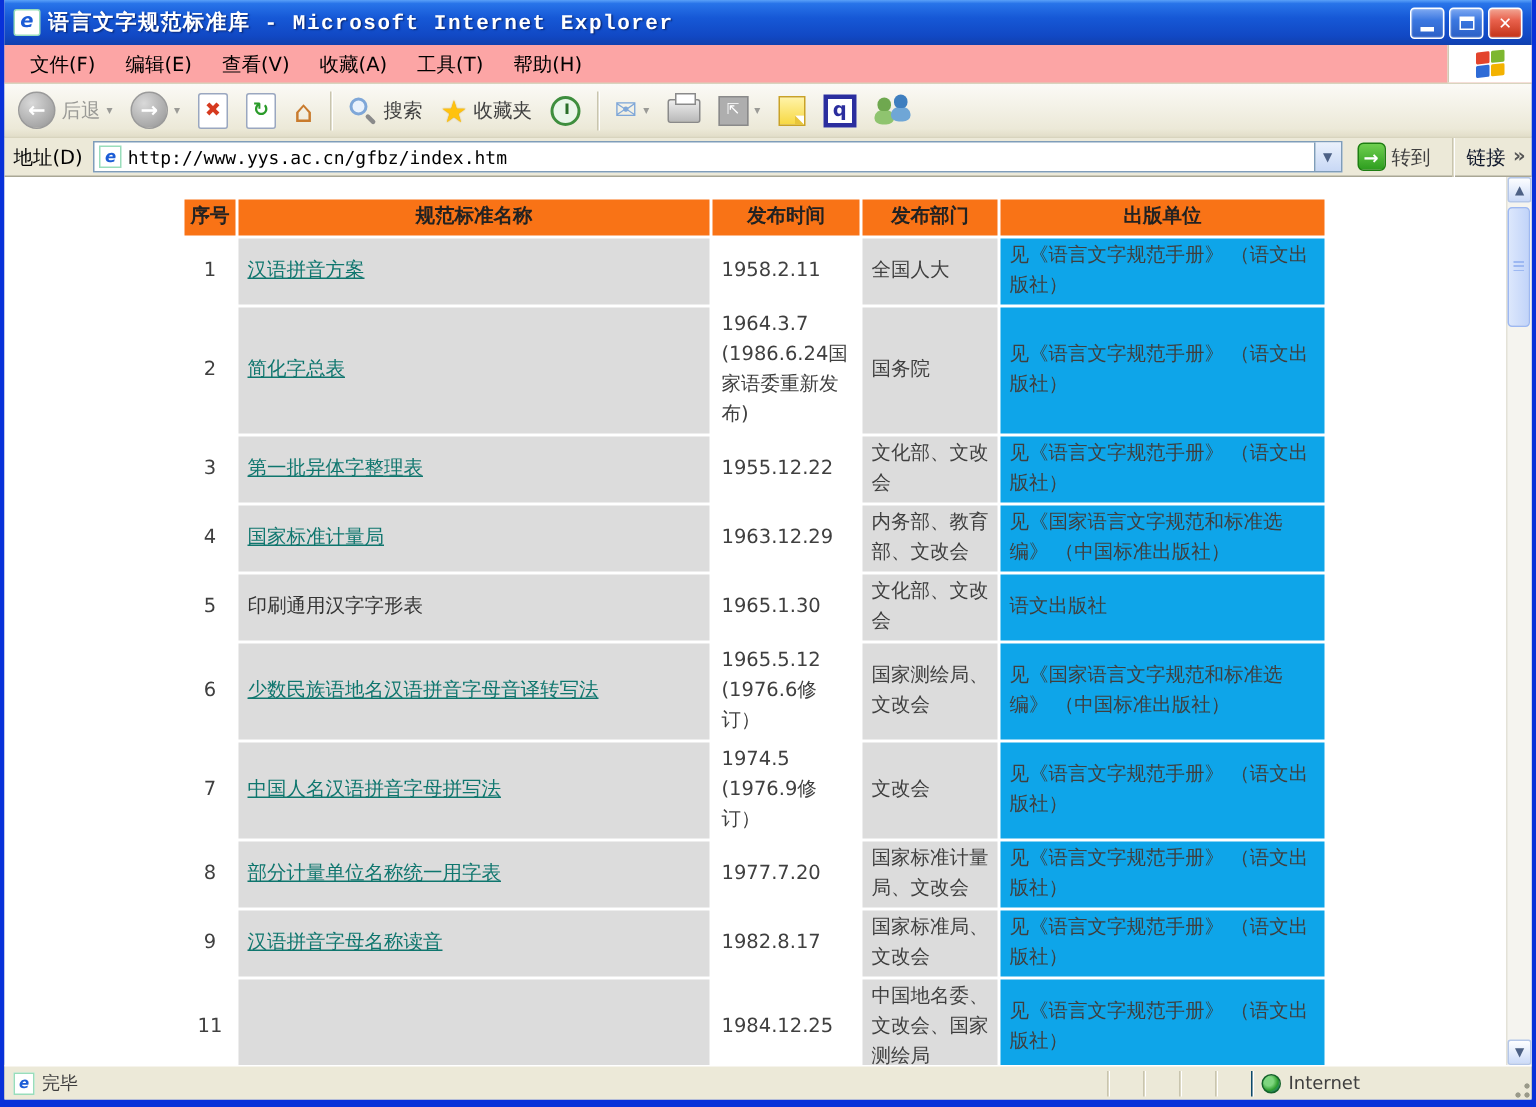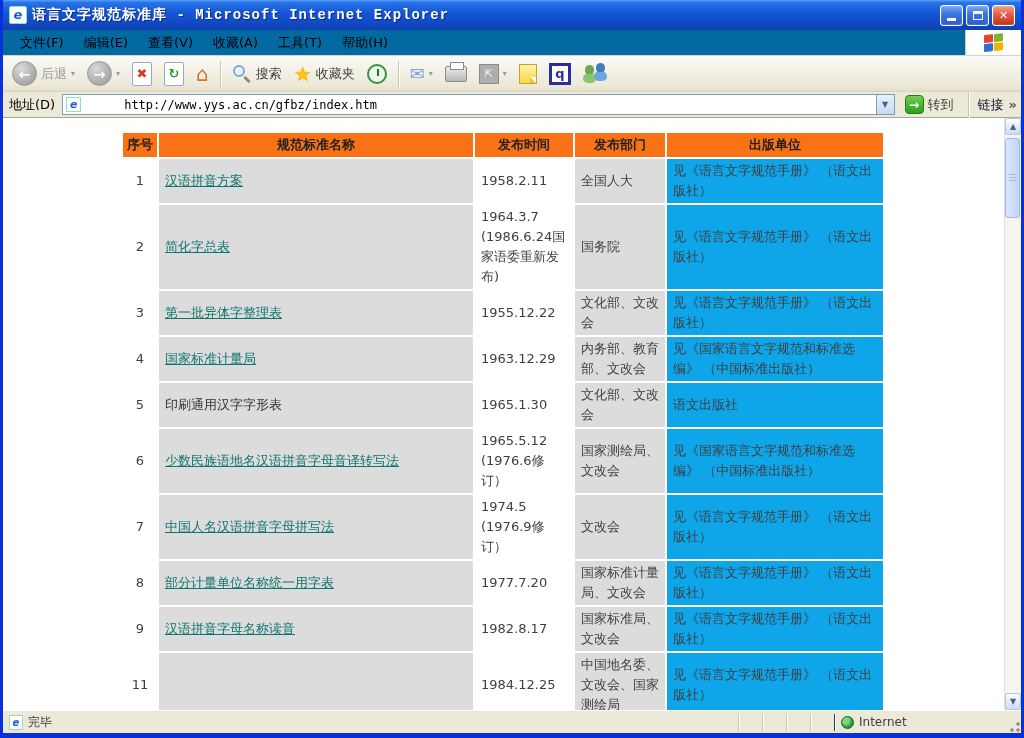--- a/index.html
+++ b/index.html
@@ -17,21 +17,21 @@
   .title-text { color:#fff; font-weight:bold; font-family:"Liberation Mono","DejaVu Sans Mono",monospace; font-size:14px;
               letter-spacing:1px; text-shadow:1px 1px 1px #0a2a7a; flex:1; white-space:nowrap; overflow:hidden; }
   .winbtn { width:23px; height:21px; margin-left:3px; border:1px solid #fff; border-radius:3px;
             display:flex; align-items:center; justify-content:center; color:#fff; font-size:11px; font-weight:bold;
             background:linear-gradient(180deg,#7CA8F2 0%,#3B77E0 40%,#2B5FC6 100%); box-shadow:inset 0 0 1px #fff; }
   .winbtn.close { background:linear-gradient(180deg,#F2A492 0%,#E8614C 40%,#C33218 100%); }
   .glyph-min { width:9px; height:3px; background:#fff; margin-top:9px; }
   .glyph-max { width:10px; height:9px; border:1px solid #fff; border-top:3px solid #fff; }
 
   
-  .menubar { height:26px; flex:0 0 26px; display:flex; align-items:stretch; background:#0369a1; border-bottom:1px solid #D8D4BE; }
+  .menubar { height:26px; flex:0 0 26px; display:flex; align-items:stretch; background:#fca5a5; border-bottom:1px solid #D8D4BE; }
   .menu-items { flex:1; display:flex; align-items:center; padding-left:8px; gap:2px; }
   .menu-item { padding:3px 9px; color:#000; }
   .win-logo-box { width:56px; border-left:1px solid #cfcbb4; background:#fff; display:flex; align-items:center; justify-content:center; }
   .winflag { width:20px; height:18px; display:grid; grid-template-columns:9px 9px; grid-template-rows:8px 8px; gap:1px; transform:skewY(-6deg); }
   .winflag i { border-radius:1px; }
   .wf-r{background:#E3442C;} .wf-g{background:#7DB72F;} .wf-b{background:#2E6BD6;} .wf-y{background:#F3B javasc00;}
   .wf-y{background:#F3B200;}
 
   
   .toolbar { height:36px; flex:0 0 36px; display:flex; align-items:center; background:linear-gradient(180deg,#FBFAF6 0%,#ECE9D8 85%,#E2DEC9 100%);
@@ -67,21 +67,21 @@
   .p1h { width:9px;height:9px;background:#6FA84F;left:2px;top:2px; } .p1b { width:13px;height:10px;background:#8FC46F;left:0;top:10px; }
   .p2h { width:9px;height:9px;background:#3F7FBF;left:13px;top:0; } .p2b { width:13px;height:10px;background:#6FA6D6;left:11px;top:8px; }
 
   
   .addressbar { height:26px; flex:0 0 26px; display:flex; align-items:center; background:#ECE9D8; padding:0 4px; gap:5px;
                 border-bottom:1px solid #A9A795; }
   .addr-label { padding:0 2px; color:#000; }
   .addr-combo { flex:1; height:21px; background:#fff; border:1px solid #7F9DB9; display:flex; align-items:center; padding-left:3px; }
   .addr-combo .page-ic { width:15px; height:15px; background:#fff; border:1px solid #9db; color:#1B5CD6; font-weight:bold;
                 font-style:italic; font-size:11px; line-height:13px; text-align:center; margin-right:4px; }
-  .addr-url { flex:1; font-family:"DejaVu Sans Mono","Liberation Mono",monospace; font-size:12px; color:#000; white-space:nowrap; overflow:hidden;margin-left:39px; }
+  .addr-url { flex:1; font-family:"DejaVu Sans Mono","Liberation Mono",monospace; font-size:12px; color:#000; white-space:nowrap; overflow:hidden; }
   .combo-drop { width:18px; height:19px; background:linear-gradient(180deg,#EAF1FC,#C8D8F5); border-left:1px solid #7F9DB9;
                 display:flex; align-items:center; justify-content:center; font-size:8px; color:#4D6185; }
   .go-btn { display:flex; align-items:center; gap:4px; padding:1px 4px; }
   .go-circle { width:19px; height:19px; background:linear-gradient(180deg,#6FCF4F,#2E9E1F); border:1px solid #1E7E12; border-radius:4px;
                color:#fff; display:flex; align-items:center; justify-content:center; font-weight:bold; font-size:12px; }
   .links-label { color:#0f172a; }
   .chev { color:#555; font-weight:bold; }
 
   
   .content { flex:1; position:relative; background:#fff; overflow:hidden; display:flex; }

